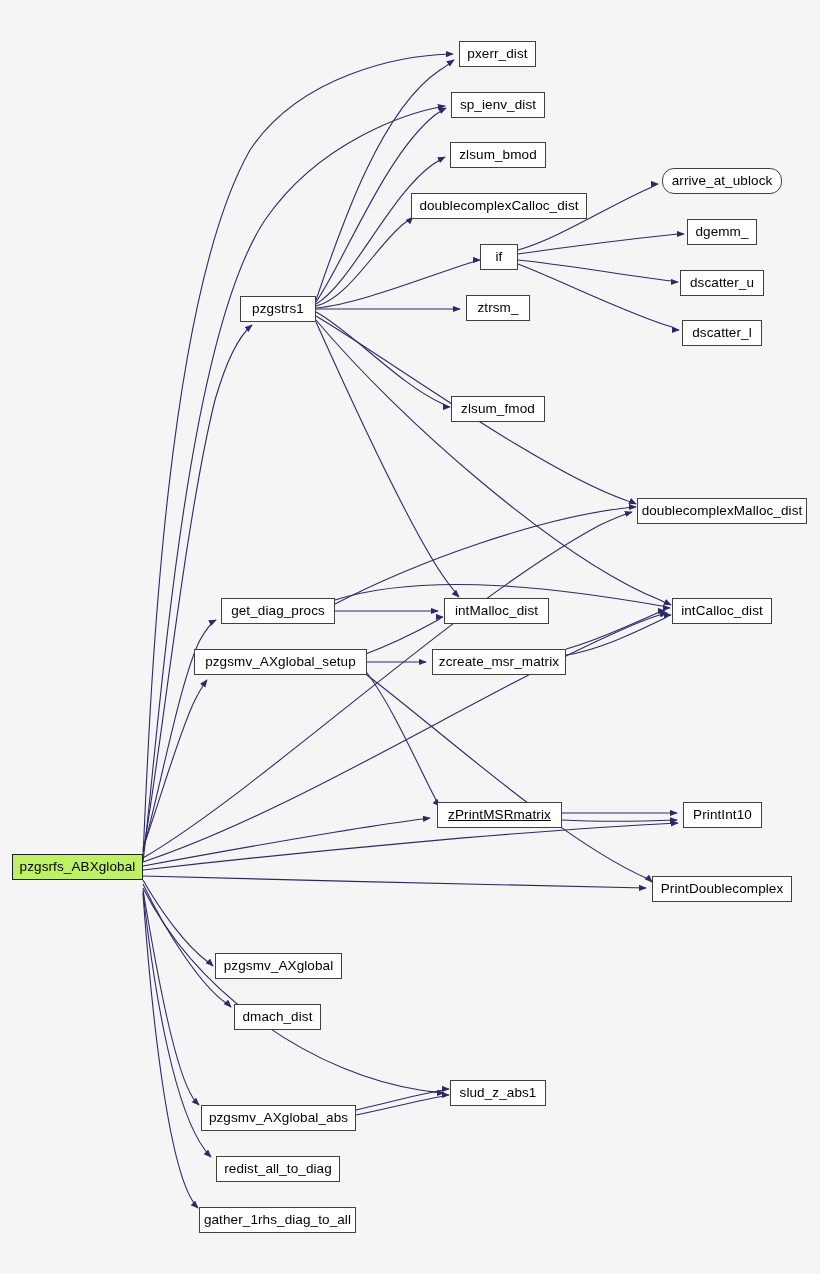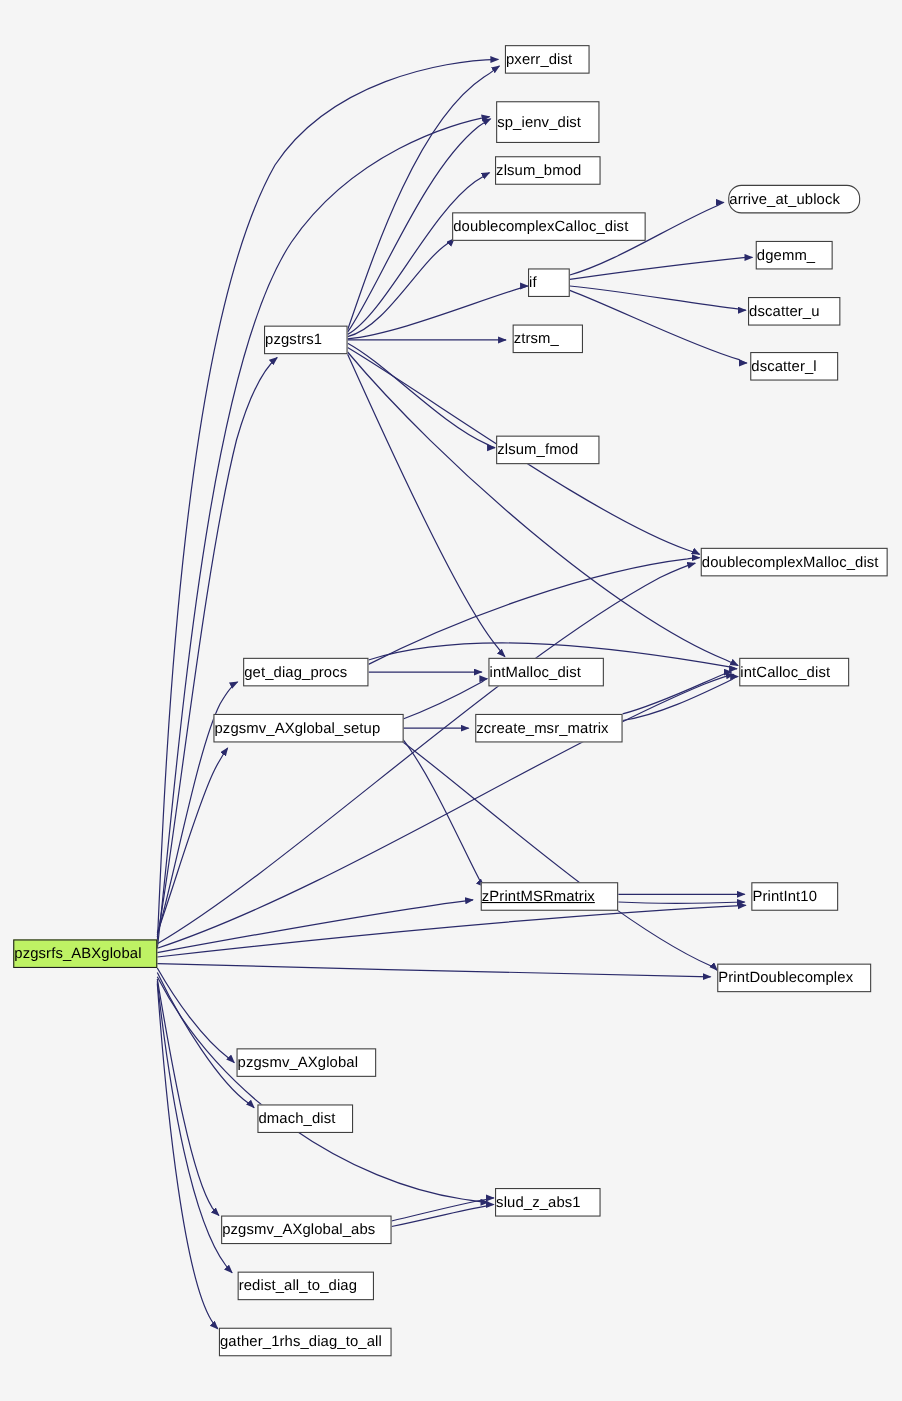--- a/index.html
+++ b/index.html
@@ -25,20 +25,21 @@
   .node {
     position: absolute;
     box-sizing: border-box;
     border: 1px solid #404040;
     background: #ffffff;
     color: #000000;
     font-size: 13.5px;
     line-height: 1;
     display: flex;
     align-items: center;
+    justify-content: center;
     white-space: nowrap;
     letter-spacing: 0.1px;
     z-index: 5;
   }
   .node.root {
     background: #bef264;
     border: 1px solid #202020;
     font-weight: normal;
   }
 </style>
@@ -101,21 +102,21 @@
   <div id="nodes-group">
       <div class="node root" style="left: 12px; top: 854px; width: 131px; height: 26px;">
         <span>pzgsrfs_ABXglobal</span>
       </div>
       <div class="node" style="left: 240px; top: 296px; width: 76px; height: 26px;">
         <span>pzgstrs1</span>
       </div>
       <div class="node" style="left: 459px; top: 41px; width: 77px; height: 26px;">
         <span>pxerr_dist</span>
       </div>
-      <div class="node" style="left: 451px; top: 92px; width: 94px; height: 38px;">
+      <div class="node" style="left: 451px; top: 92px; width: 94px; height: 26px;">
         <span>sp_ienv_dist</span>
       </div>
       <div class="node" style="left: 450px; top: 142px; width: 96px; height: 26px;">
         <span>zlsum_bmod</span>
       </div>
       <div class="node" style="left: 411px; top: 193px; width: 176px; height: 26px;">
         <span>doublecomplexCalloc_dist</span>
       </div>
       <div class="node" style="left: 480px; top: 244px; width: 38px; height: 26px;">
         <span>if</span>

